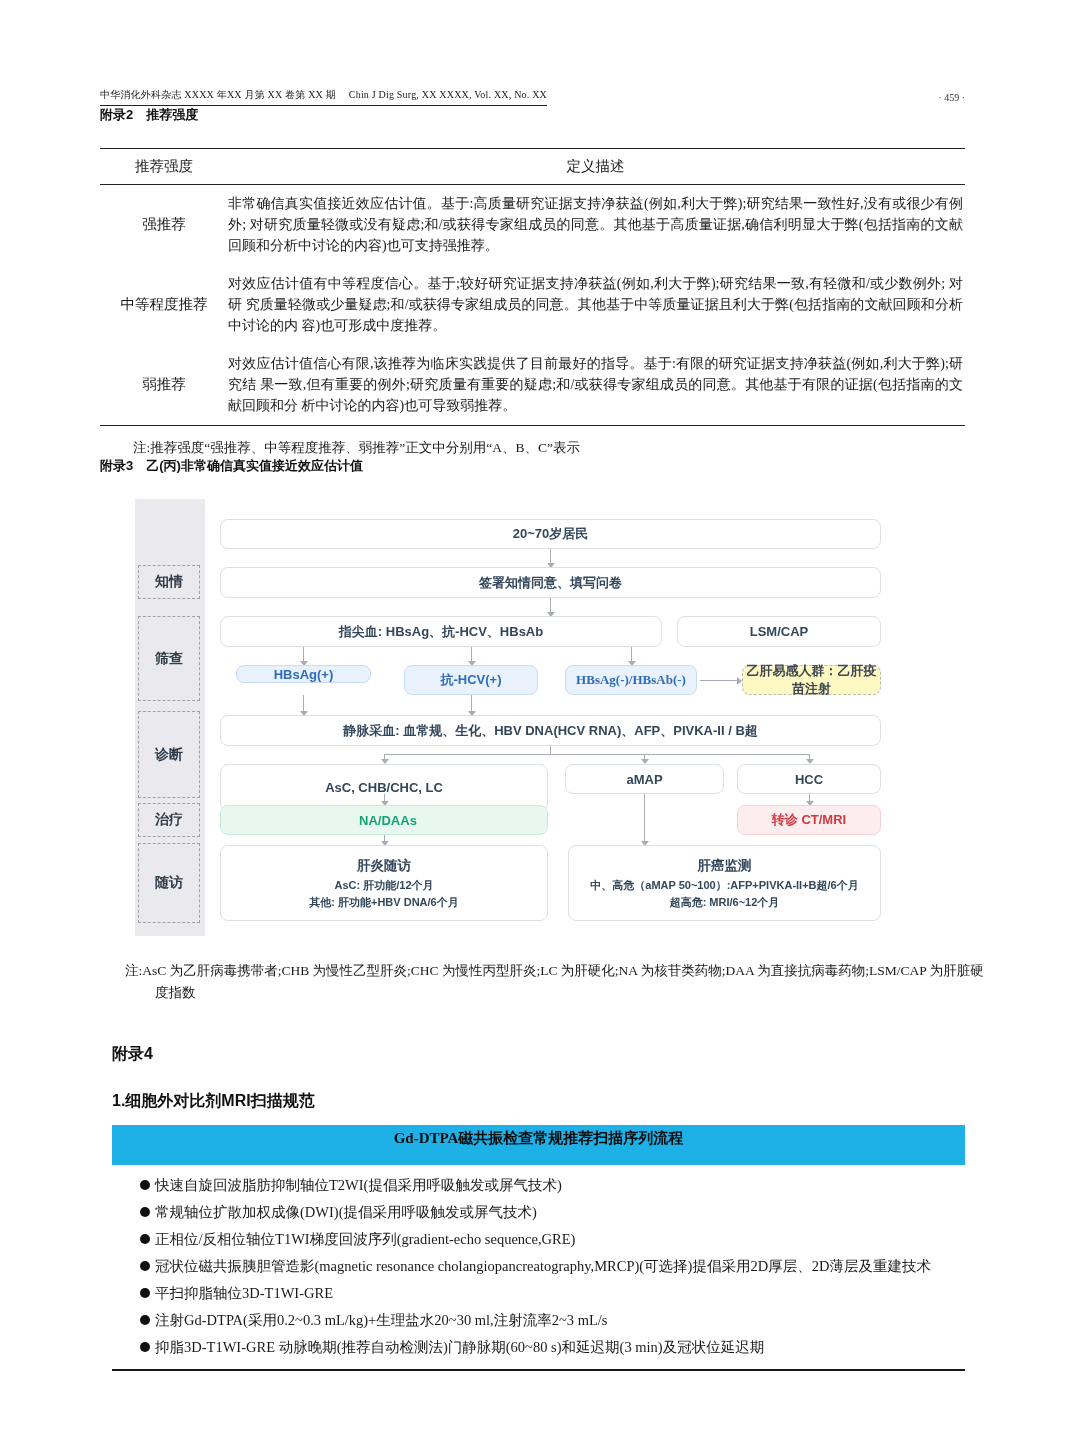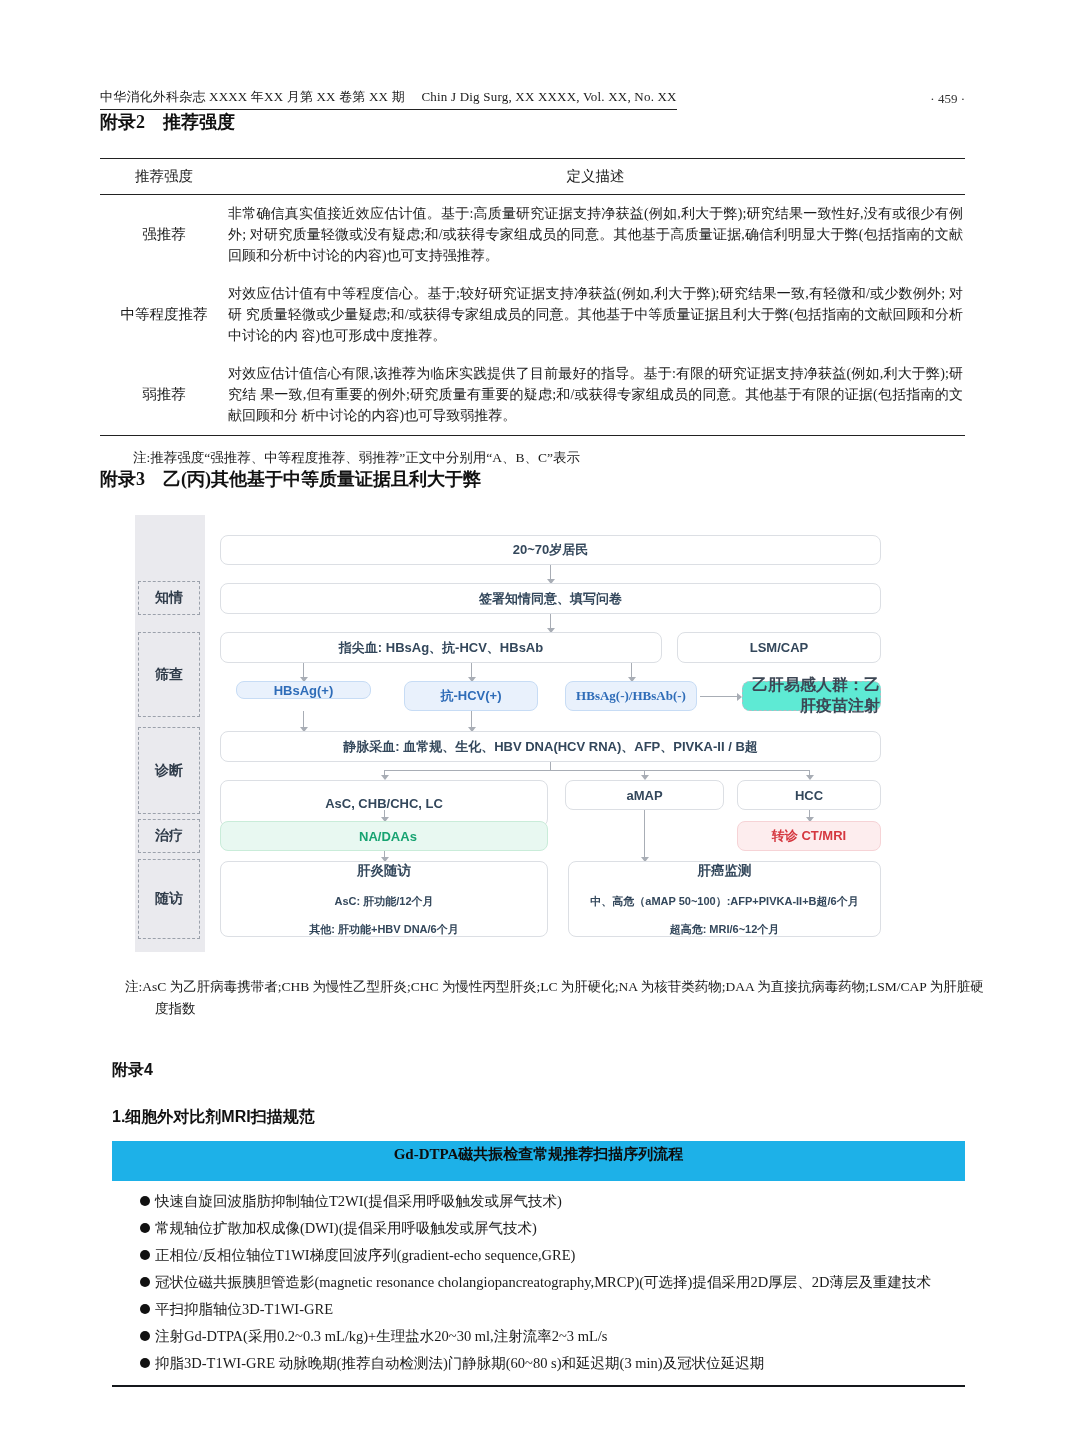--- a/index.html
+++ b/index.html
@@ -2,26 +2,26 @@
 <html><head>
 <meta charset="utf-8">
 <style>
   html,body{margin:0;padding:0;background:#ffffff;}
   .page{
     position:relative;width:1080px;height:1455px;box-sizing:border-box;
     padding:88px 115px 0 100px;background:#fff;overflow:hidden;
     font-family:"Liberation Serif","DejaVu Serif",serif;color:#1a1a1a;
   }
   
-  .header{display:flex;justify-content:space-between;align-items:flex-end;font-size:13px;}
+  .header{display:flex;justify-content:space-between;align-items:flex-end;font-size:10px;}
   .header .citation{border-bottom:1.4px solid #222;padding-bottom:3px;letter-spacing:.2px;}
   .header .pageno{padding-bottom:3px;color:#333;}
   
-  h2.apx{font-family:Liberation Serif, serif;font-weight:bold;
-    font-size:18px;color:#111;margin:0;}
+  h2.apx{font-family:Liberation Sans, sans-serif;font-weight:bold;
+    font-size:13px;color:#111;margin:0;}
   .apx2-title{margin-top:31px;}
   .apx3-title{margin-top:44px;margin-left:33px;}
   
   .rec-table{margin-top:24px;border-top:1.6px solid #222;border-bottom:1.6px solid #222;}
   .rec-head{display:flex;border-bottom:1px solid #222;padding:7px 0;}
   .rec-row{display:flex;padding:8px 0 9px 0;}
   .cell-strength{width:128px;flex:0 0 128px;display:flex;align-items:center;justify-content:center;
     font-size:14.5px;text-align:center;}
   .cell-def{flex:1;font-size:14px;line-height:21px;text-align:justify;padding-right:2px;}
   .rec-head .cell-def{text-align:center;font-size:14.5px;}
@@ -30,24 +30,24 @@
   .flow{position:relative;margin-top:24px;margin-left:35px;width:765px;height:437px;
     font-family:"Liberation Sans","DejaVu Sans",sans-serif;}
   .strip{position:absolute;left:0;top:0;width:70px;height:437px;background:#eaeaee;}
   .stage{position:absolute;left:3px;width:62px;border:1px dashed #9ba1ab;
     display:flex;align-items:center;justify-content:center;
     font-size:14px;font-weight:bold;color:#2f3b49;background:#eaeaee;box-sizing:border-box;}
   .fb{position:absolute;box-sizing:border-box;border:1px solid #dcdfe4;border-radius:8px;background:#fff;
     display:flex;align-items:center;justify-content:center;text-align:center;
     font-size:13px;font-weight:bold;color:#33475b;}
   .fb.blue{background:#e9f1fc;border-color:#c7dcf5;color:#2e6cb8;}
-  .fb.dash{background:#5eead4;border:1px dashed #b5bac2;color:#3c4654;font-size:16px;text-align:right;}
+  .fb.dash{background:#fef9c3;border:1px dashed #b5bac2;color:#3c4654;font-size:13px;}
   .fb.green{background:#e8f8f1;border-color:#c9ecd9;color:#17a371;padding-left:8px;}
   .fb.pink{background:#fdedee;border-color:#f6d3d6;color:#d5373f;}
-  .fb.tall{flex-direction:column;gap:14px;}
+  .fb.tall{flex-direction:column;gap:3px;}
   .fb .bt{font-size:13.5px;}
   .fb .bl{font-size:11px;line-height:14px;}
   .va{position:absolute;width:1px;background:#a8adb5;}
   .va::after{content:"";position:absolute;bottom:-5px;left:-3.5px;
     border:4px solid transparent;border-top:5px solid #a8adb5;border-bottom:none;}
   .stub{position:absolute;width:1px;background:#a8adb5;}
   .hl{position:absolute;height:1px;background:#a8adb5;}
   .ha{position:absolute;height:1px;background:#a8adb5;}
   .ha::after{content:"";position:absolute;right:-5px;top:-3.5px;
     border:4px solid transparent;border-left:5px solid #a8adb5;border-right:none;}
@@ -90,21 +90,21 @@
       <span class="cell-strength">中等程度推荐</span>
       <span class="cell-def">对效应估计值有中等程度信心。基于;较好研究证据支持净获益(例如,利大于弊);研究结果一致,有轻微和/或少数例外; 对研 究质量轻微或少量疑虑;和/或获得专家组成员的同意。其他基于中等质量证据且利大于弊(包括指南的文献回顾和分析中讨论的内 容)也可形成中度推荐。</span>
     </div>
     <div class="rec-row">
       <span class="cell-strength">弱推荐</span>
       <span class="cell-def">对效应估计值信心有限,该推荐为临床实践提供了目前最好的指导。基于:有限的研究证据支持净获益(例如,利大于弊);研究结 果一致,但有重要的例外;研究质量有重要的疑虑;和/或获得专家组成员的同意。其他基于有限的证据(包括指南的文献回顾和分 析中讨论的内容)也可导致弱推荐。</span>
     </div>
   </div>
   <p class="tbl-note">注:推荐强度“强推荐、中等程度推荐、弱推荐”正文中分别用“A、B、C”表示</p>
 
-  <h2 class="apx apx3-title">附录3　乙(丙)其他基于中等质量证据且利大于弊</h2>
+  <h2 class="apx apx3-title">附录3　乙(丙)非常确信真实值接近效应估计值</h2>
 
   <div class="flow">
     <div class="strip"></div>
 
     <div class="stage" style="top:66px;height:34px;">知情</div>
     <div class="stage" style="top:117px;height:85px;">筛查</div>
     <div class="stage" style="top:212px;height:87px;">诊断</div>
     <div class="stage" style="top:304px;height:34px;">治疗</div>
     <div class="stage" style="top:344px;height:80px;">随访</div>
 

